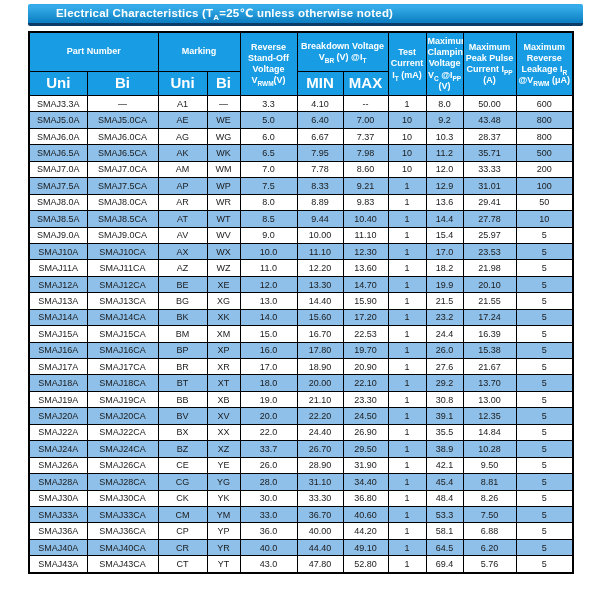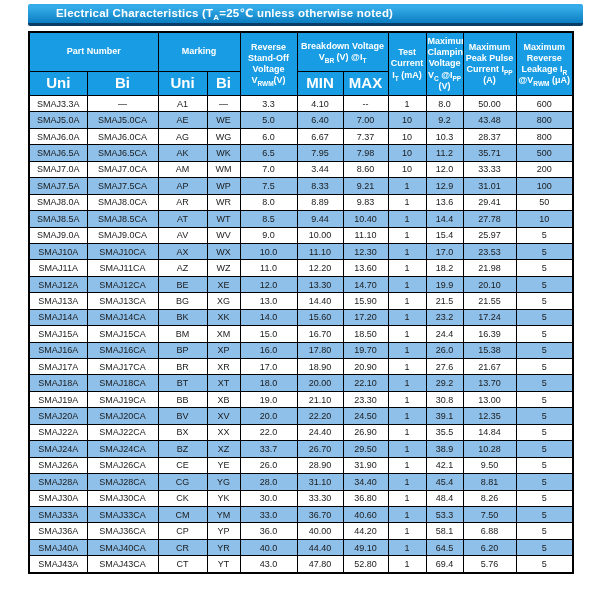--- a/index.html
+++ b/index.html
@@ -144,21 +144,21 @@
             <td>11.2</td>
             <td>35.71</td>
             <td>500</td>
           </tr>
           <tr>
             <td>SMAJ7.0A</td>
             <td>SMAJ7.0CA</td>
             <td>AM</td>
             <td>WM</td>
             <td>7.0</td>
-            <td>3.44</td>
+            <td>7.78</td>
             <td>8.60</td>
             <td>10</td>
             <td>12.0</td>
             <td>33.33</td>
             <td>200</td>
           </tr>
           <tr>
             <td>SMAJ7.5A</td>
             <td>SMAJ7.5CA</td>
             <td>AP</td>
@@ -275,21 +275,21 @@
             <td>17.24</td>
             <td>5</td>
           </tr>
           <tr>
             <td>SMAJ15A</td>
             <td>SMAJ15CA</td>
             <td>BM</td>
             <td>XM</td>
             <td>15.0</td>
             <td>16.70</td>
-            <td>18.50</td>
+            <td>22.53</td>
             <td>1</td>
             <td>24.4</td>
             <td>16.39</td>
             <td>5</td>
           </tr>
           <tr>
             <td>SMAJ16A</td>
             <td>SMAJ16CA</td>
             <td>BP</td>
             <td>XP</td>

